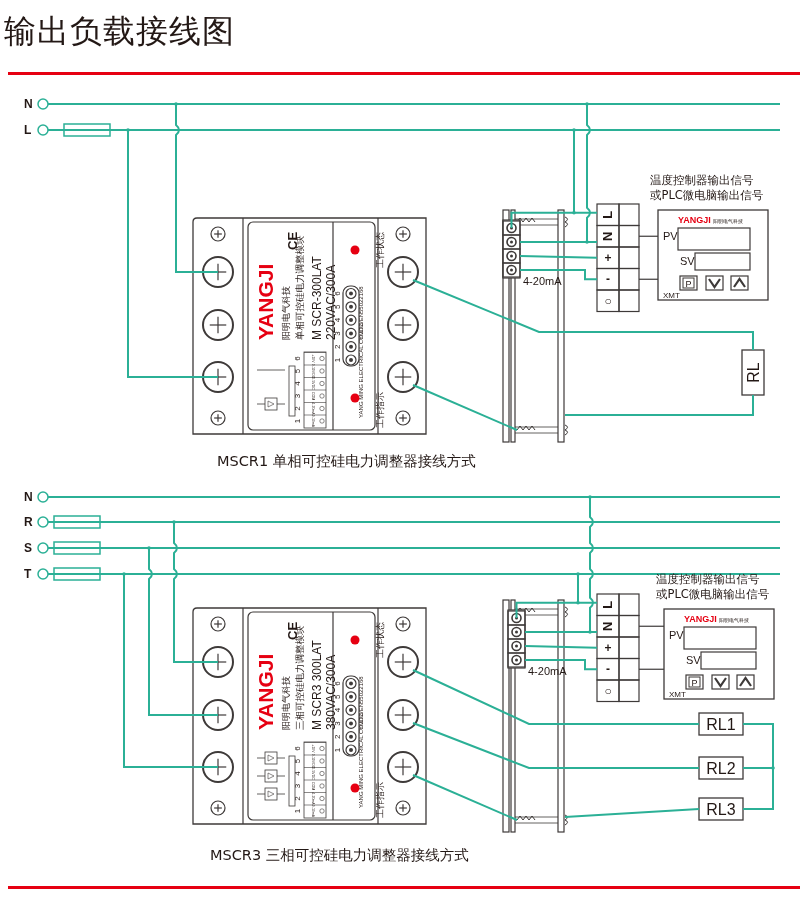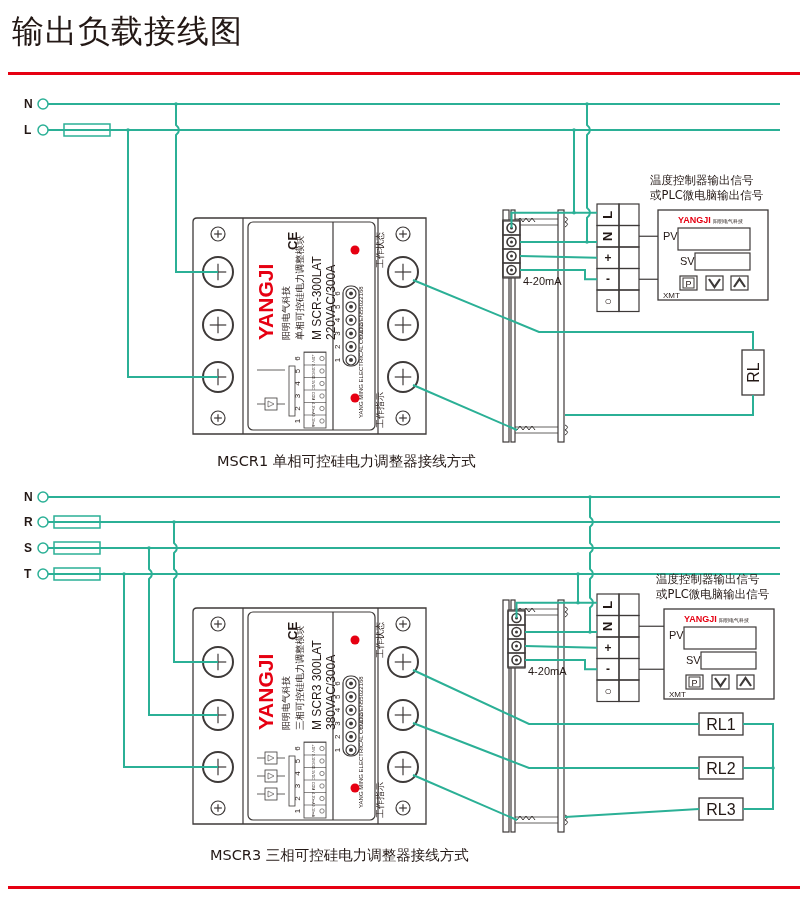--- a/index.html
+++ b/index.html
@@ -1,17 +1,17 @@
 <!DOCTYPE html>
 <html><head>
 <meta charset="utf-8">
 <style>
   html, body { margin: 0; padding: 0; background: #ffffff; }
   body { width: 800px; height: 904px; position: relative; overflow: hidden; font-family: "DejaVu Sans", "Liberation Sans", sans-serif; }
-  .page-title { position: absolute; left: 12px; top: 10px; font-size: 32px; color: #231815; letter-spacing: 1px; font-family: Liberation Mono, monospace; }
+  .page-title { position: absolute; left: 4px; top: 10px; font-size: 32px; color: #231815; letter-spacing: 1px; font-family: Liberation Mono, monospace; }
   .red-rule { position: absolute; left: 8px; width: 792px; height: 3px; background: #e60012; }
   svg#diagram { position: absolute; left: 0; top: 0; }
   .wire { stroke: #2bb096; stroke-width: 2; fill: none; }
   .txt { font-family: "Liberation Sans", sans-serif; fill: #231815; }
   .cjk { font-family: "DejaVu Sans", sans-serif; fill: #231815; }
 </style>
 </head>
 <body>
 
 <div class="page-title">输出负载接线图</div>

